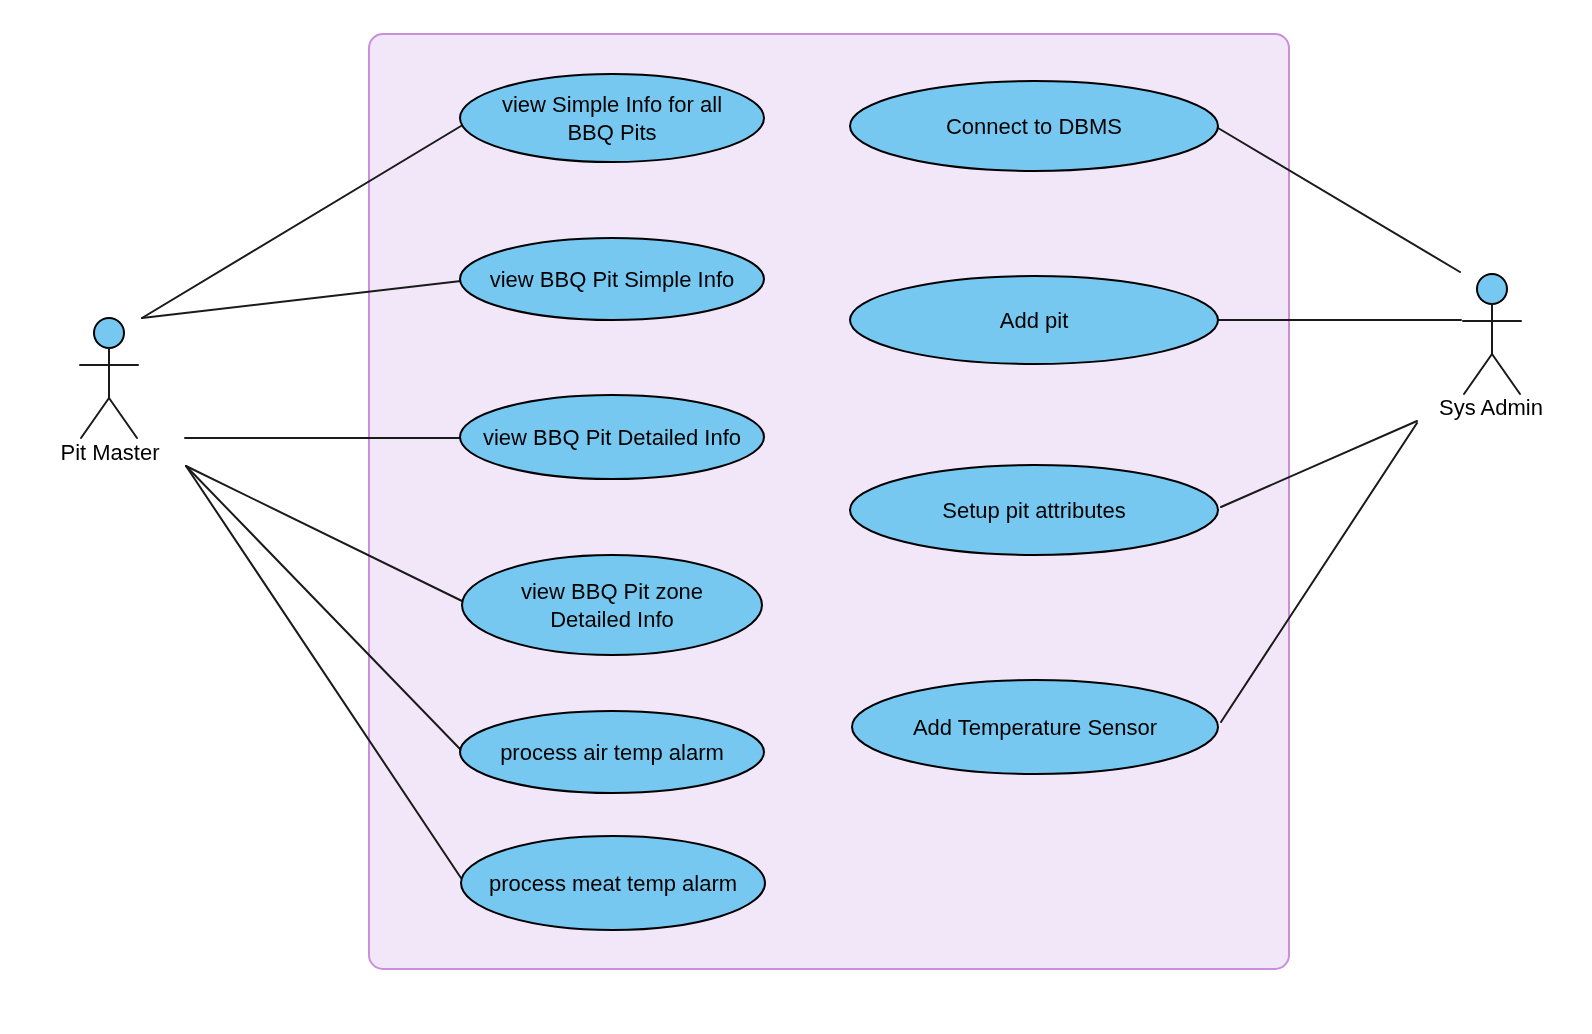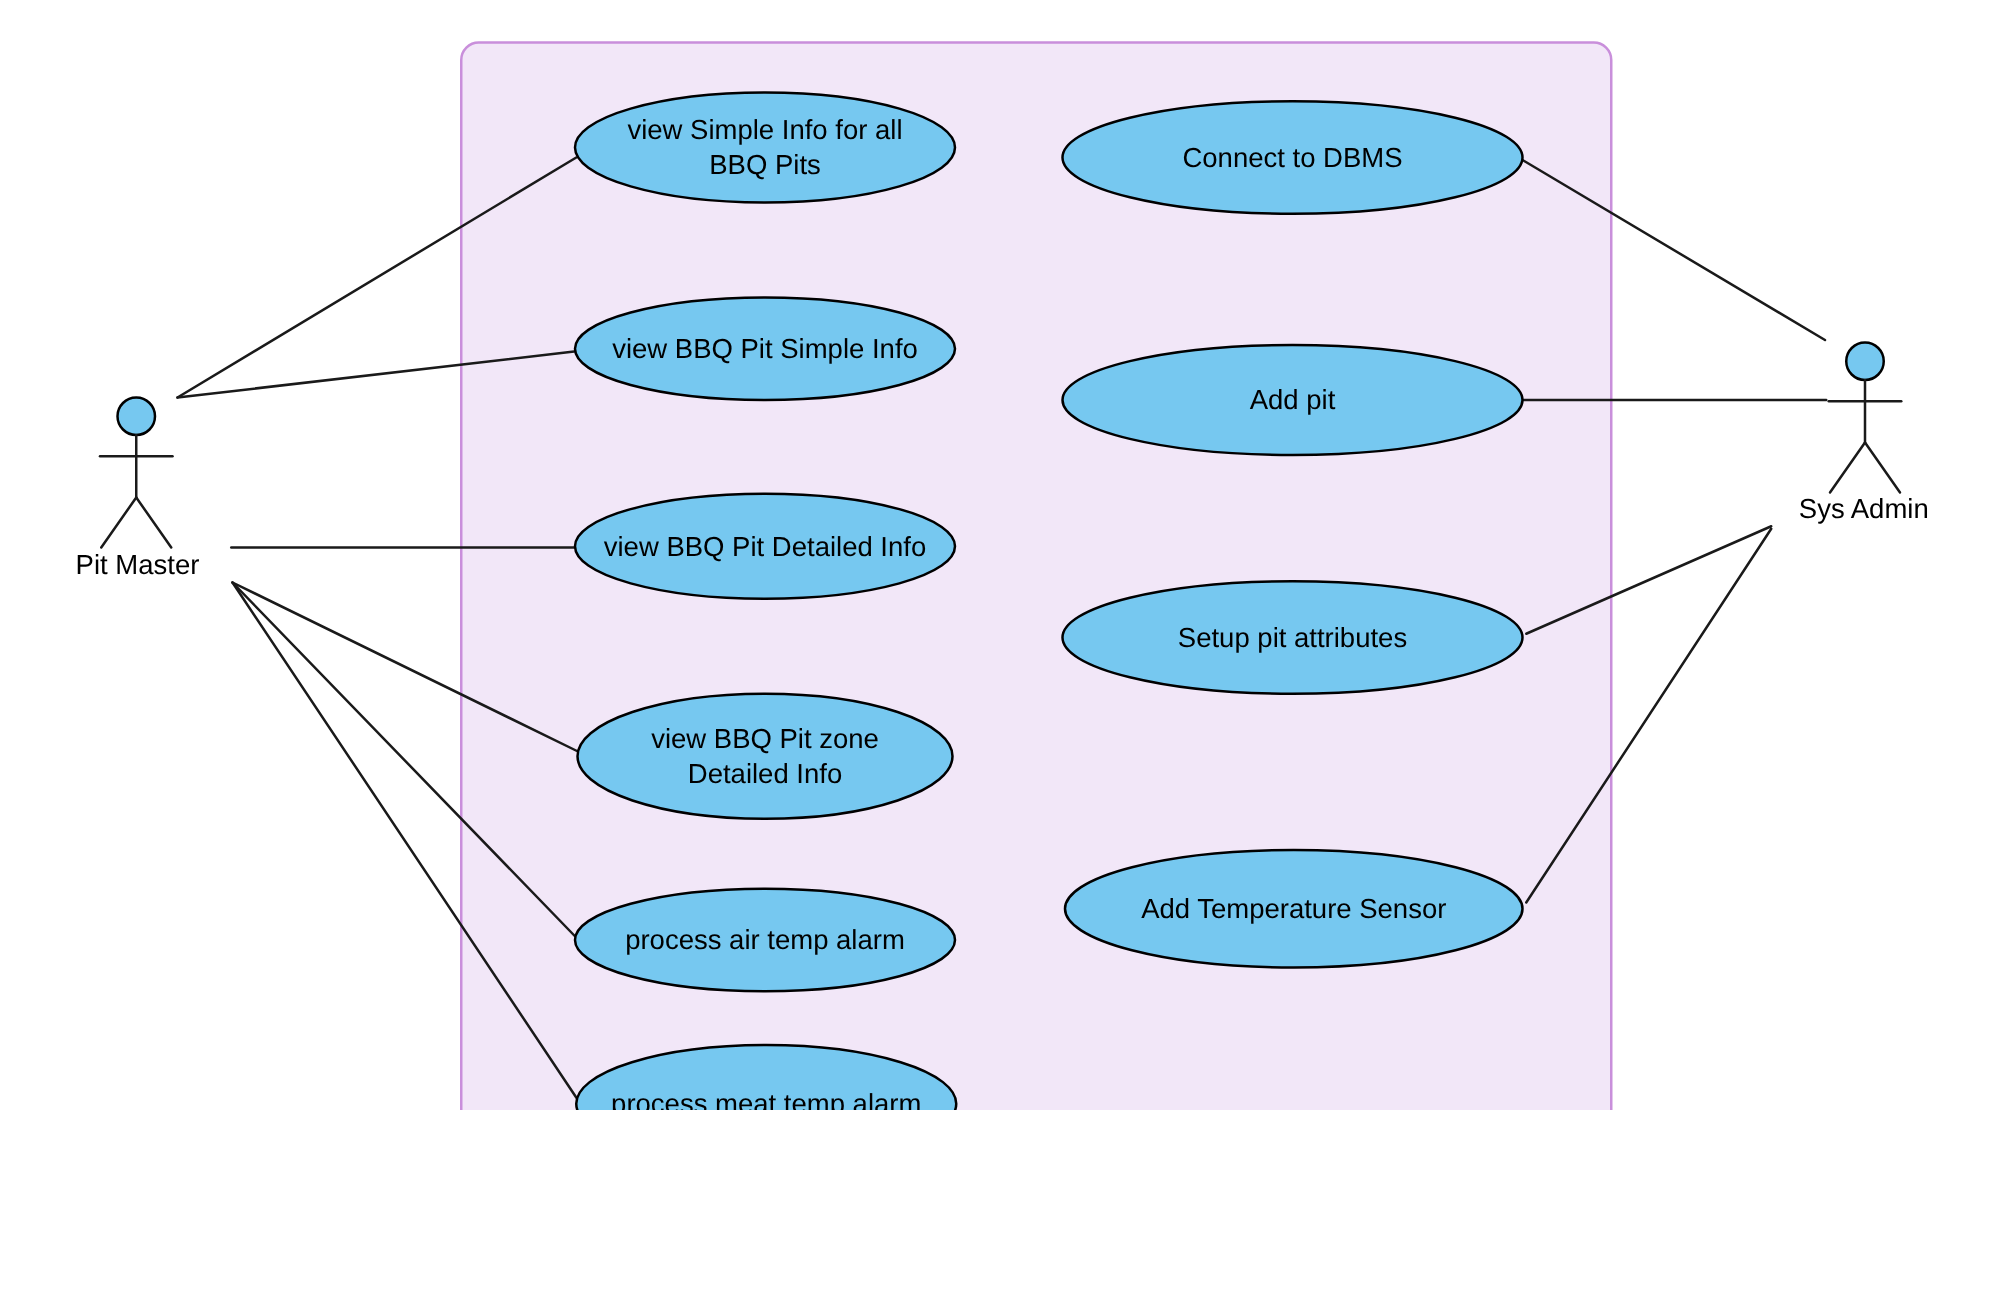--- a/index.html
+++ b/index.html
@@ -3,21 +3,21 @@
 <meta charset="utf-8">
 <title>Diagram</title>
 <style>
   html, body {
     margin: 0;
     padding: 0;
     background: #ffffff;
   }
   .canvas {
     width: 1592px;
-    height: 888px;
+    height: 1034px;
     position: relative;
     background: #ffffff;
     overflow: hidden;
   }
   svg {
     display: block;
     font-family: "Liberation Sans", sans-serif;
   }
   .uc-label, .actor-label {
     font-size: 22px;

